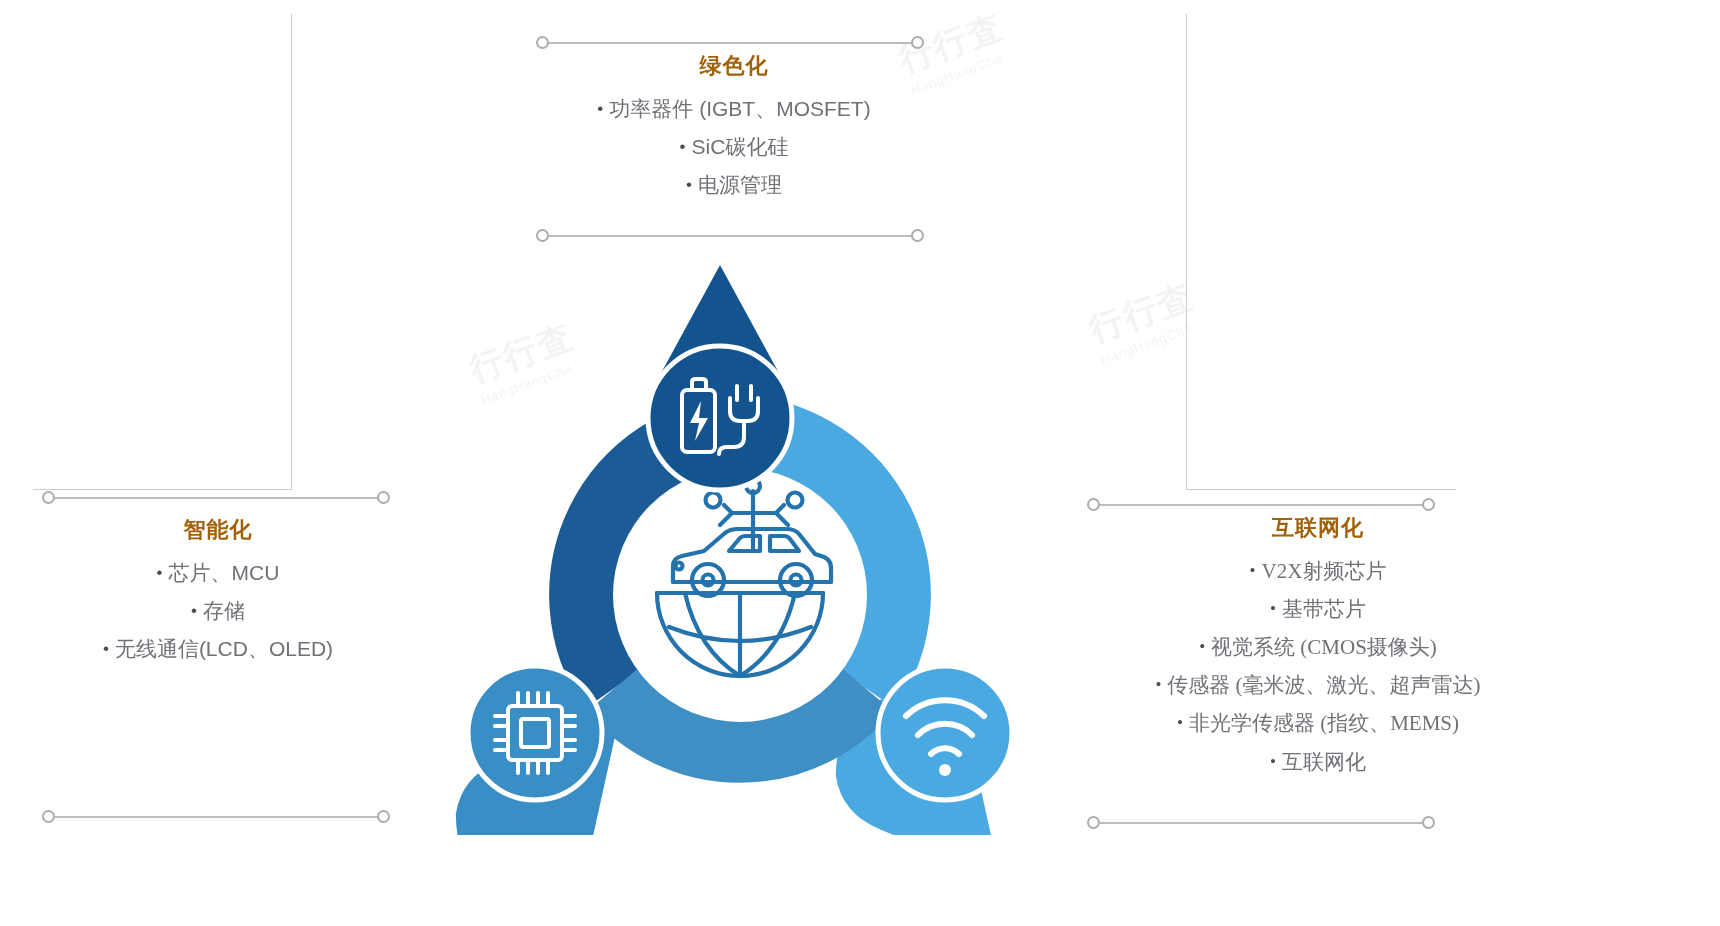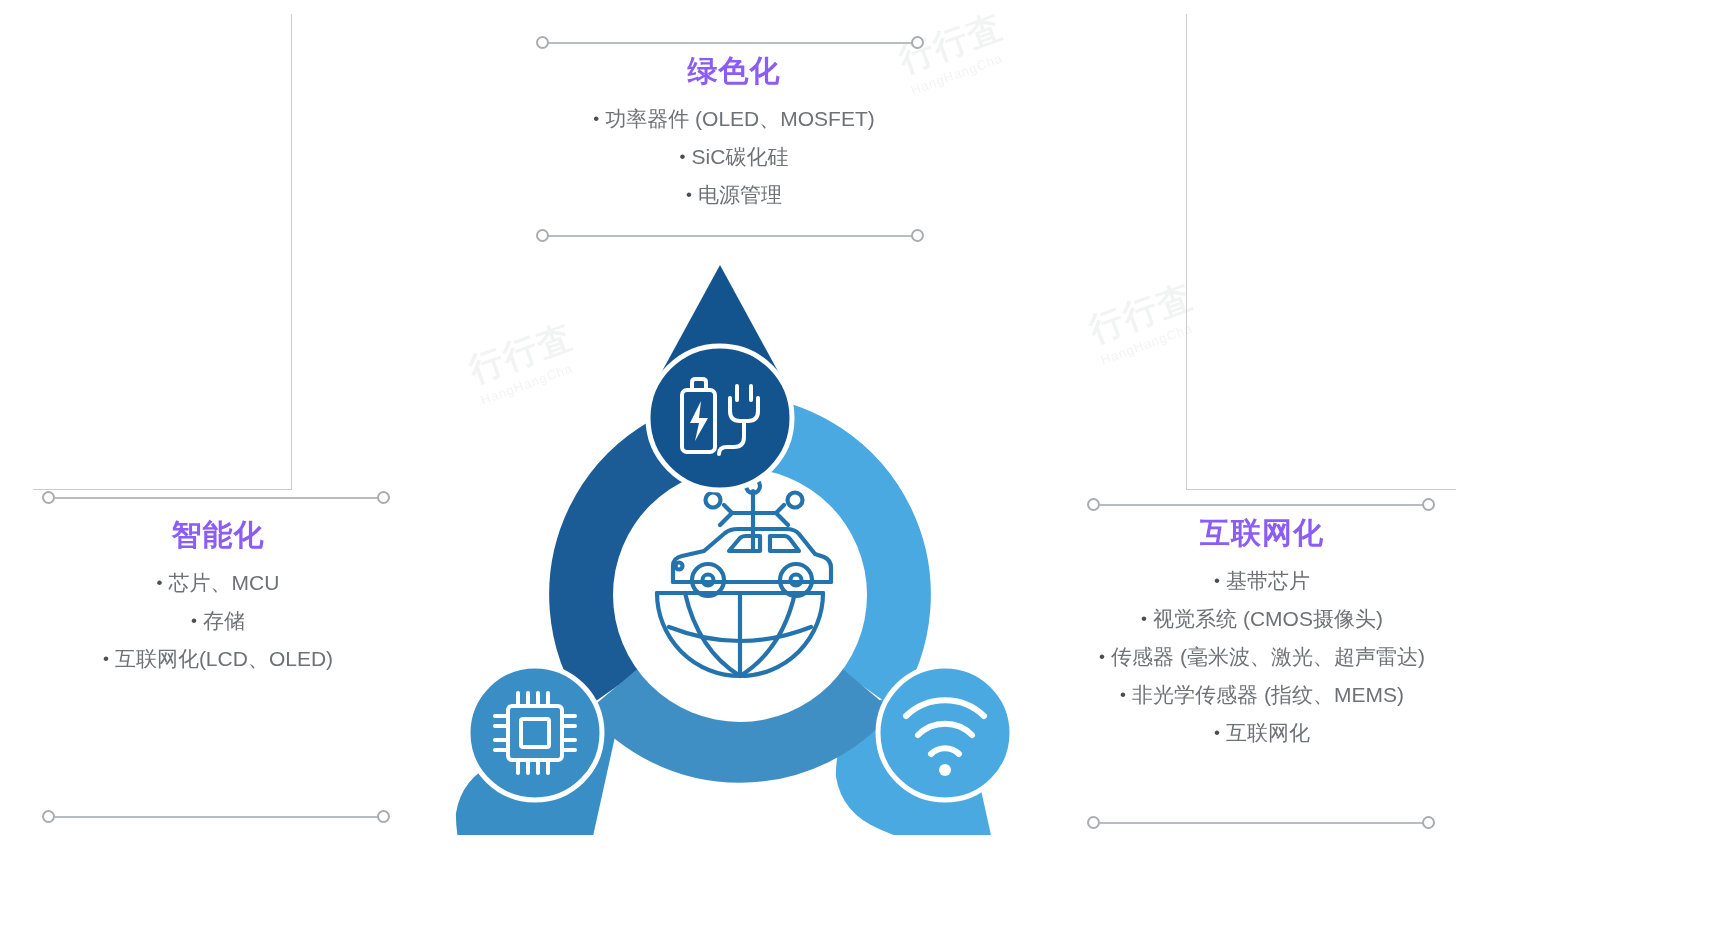--- a/index.html
+++ b/index.html
@@ -44,23 +44,23 @@
     border: 2px solid #a9acb1;
     box-sizing: border-box;
   }
 
   
   .panel {
     position: absolute;
     text-align: center;
   }
   .panel-title {
-    font-size: 30px;
+    font-size: 22px;
     font-weight: bold;
-    color: #8b5cf6;
+    color: #a16207;
     letter-spacing: 1px;
     margin-bottom: 10px;
     line-height: 1.25;
   }
   .bullets {
     list-style: none;
     margin: 0;
     padding: 0;
   }
   .bullets li {
@@ -154,38 +154,39 @@
   <div class="endcap" style="left:1087px; top:498px;"></div>
   <div class="endcap" style="left:1422px; top:498px;"></div>
 
   <div class="frame-line h" style="left:1100px; top:822px; width:325px;"></div>
   <div class="endcap" style="left:1087px; top:816px;"></div>
   <div class="endcap" style="left:1422px; top:816px;"></div>
 
   <div class="panel" style="left:484px; top:52px; width:500px;">
     <div class="panel-title">绿色化</div>
     <ul class="bullets">
-      <li><span class="dot">•</span><span>功率器件 (OLED、MOSFET)</span></li>
+      <li><span class="dot">•</span><span>功率器件 (IGBT、MOSFET)</span></li>
       <li><span class="dot">•</span><span>SiC碳化硅</span></li>
       <li><span class="dot">•</span><span>电源管理</span></li>
     </ul>
   </div>
 
   <div class="panel" style="left:22px; top:516px; width:392px;">
     <div class="panel-title">智能化</div>
     <ul class="bullets">
       <li><span class="dot">•</span><span>芯片、MCU</span></li>
       <li><span class="dot">•</span><span>存储</span></li>
-      <li><span class="dot">•</span><span>互联网化(LCD、OLED)</span></li>
+      <li><span class="dot">•</span><span>无线通信(LCD、OLED)</span></li>
     </ul>
   </div>
 
-  <div class="panel" style="left:1066px; top:514px; width:392px;">
+  <div class="panel" style="left:1122px; top:514px; width:392px;font-family:Liberation Serif, serif;">
     <div class="panel-title">互联网化</div>
     <ul class="bullets">
+      <li><span class="dot">•</span><span>V2X射频芯片</span></li>
       <li><span class="dot">•</span><span>基带芯片</span></li>
       <li><span class="dot">•</span><span>视觉系统 (CMOS摄像头)</span></li>
       <li><span class="dot">•</span><span>传感器 (毫米波、激光、超声雷达)</span></li>
       <li><span class="dot">•</span><span>非光学传感器 (指纹、MEMS)</span></li>
       <li><span class="dot">•</span><span>互联网化</span></li>
     </ul>
   </div>
 
   <div class="center-graphic">
     <svg width="640" height="580" viewBox="0 0 640 580" xmlns="http://www.w3.org/2000/svg">

